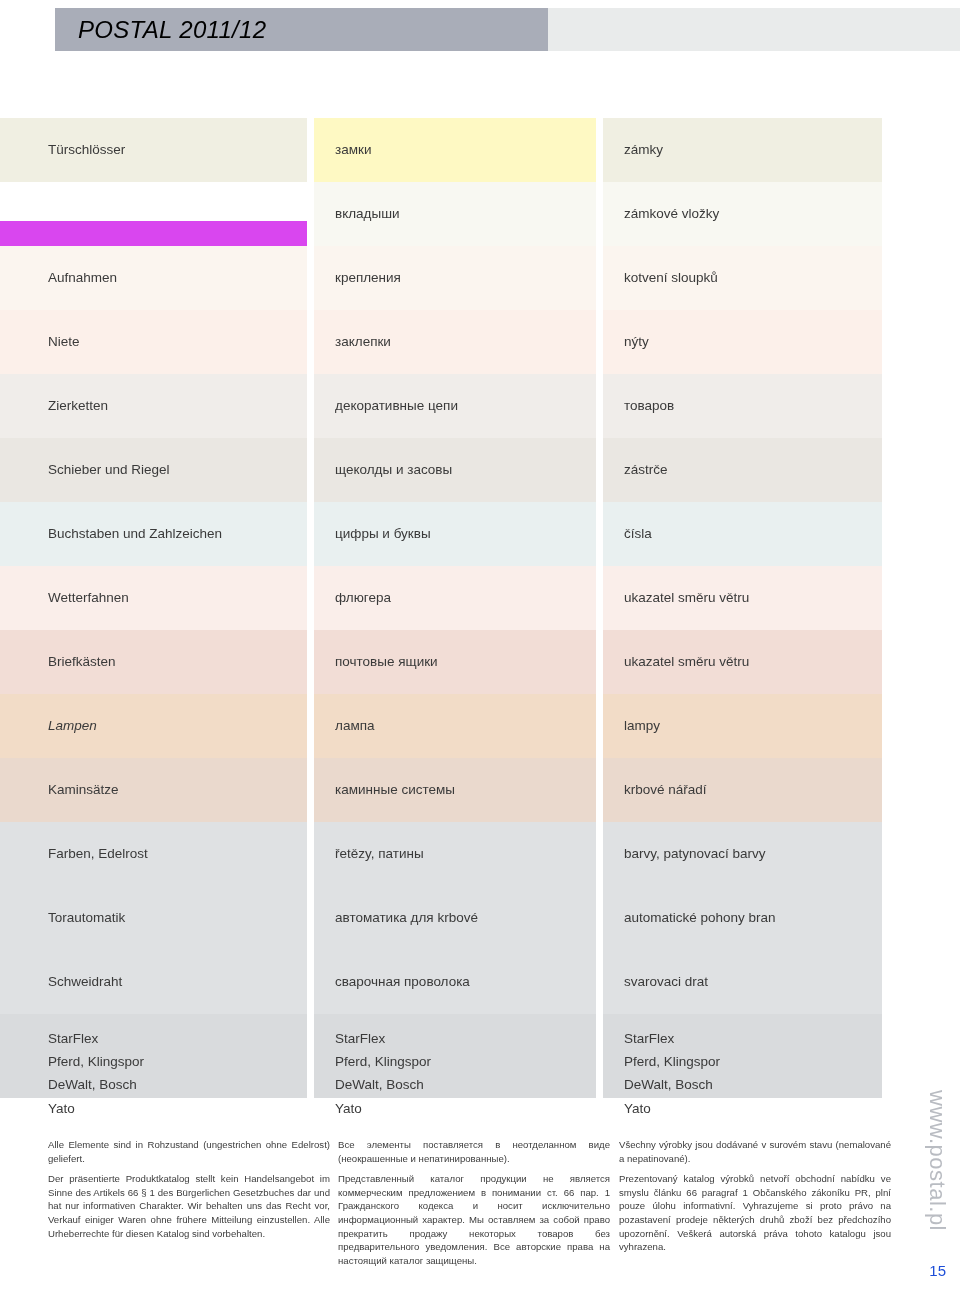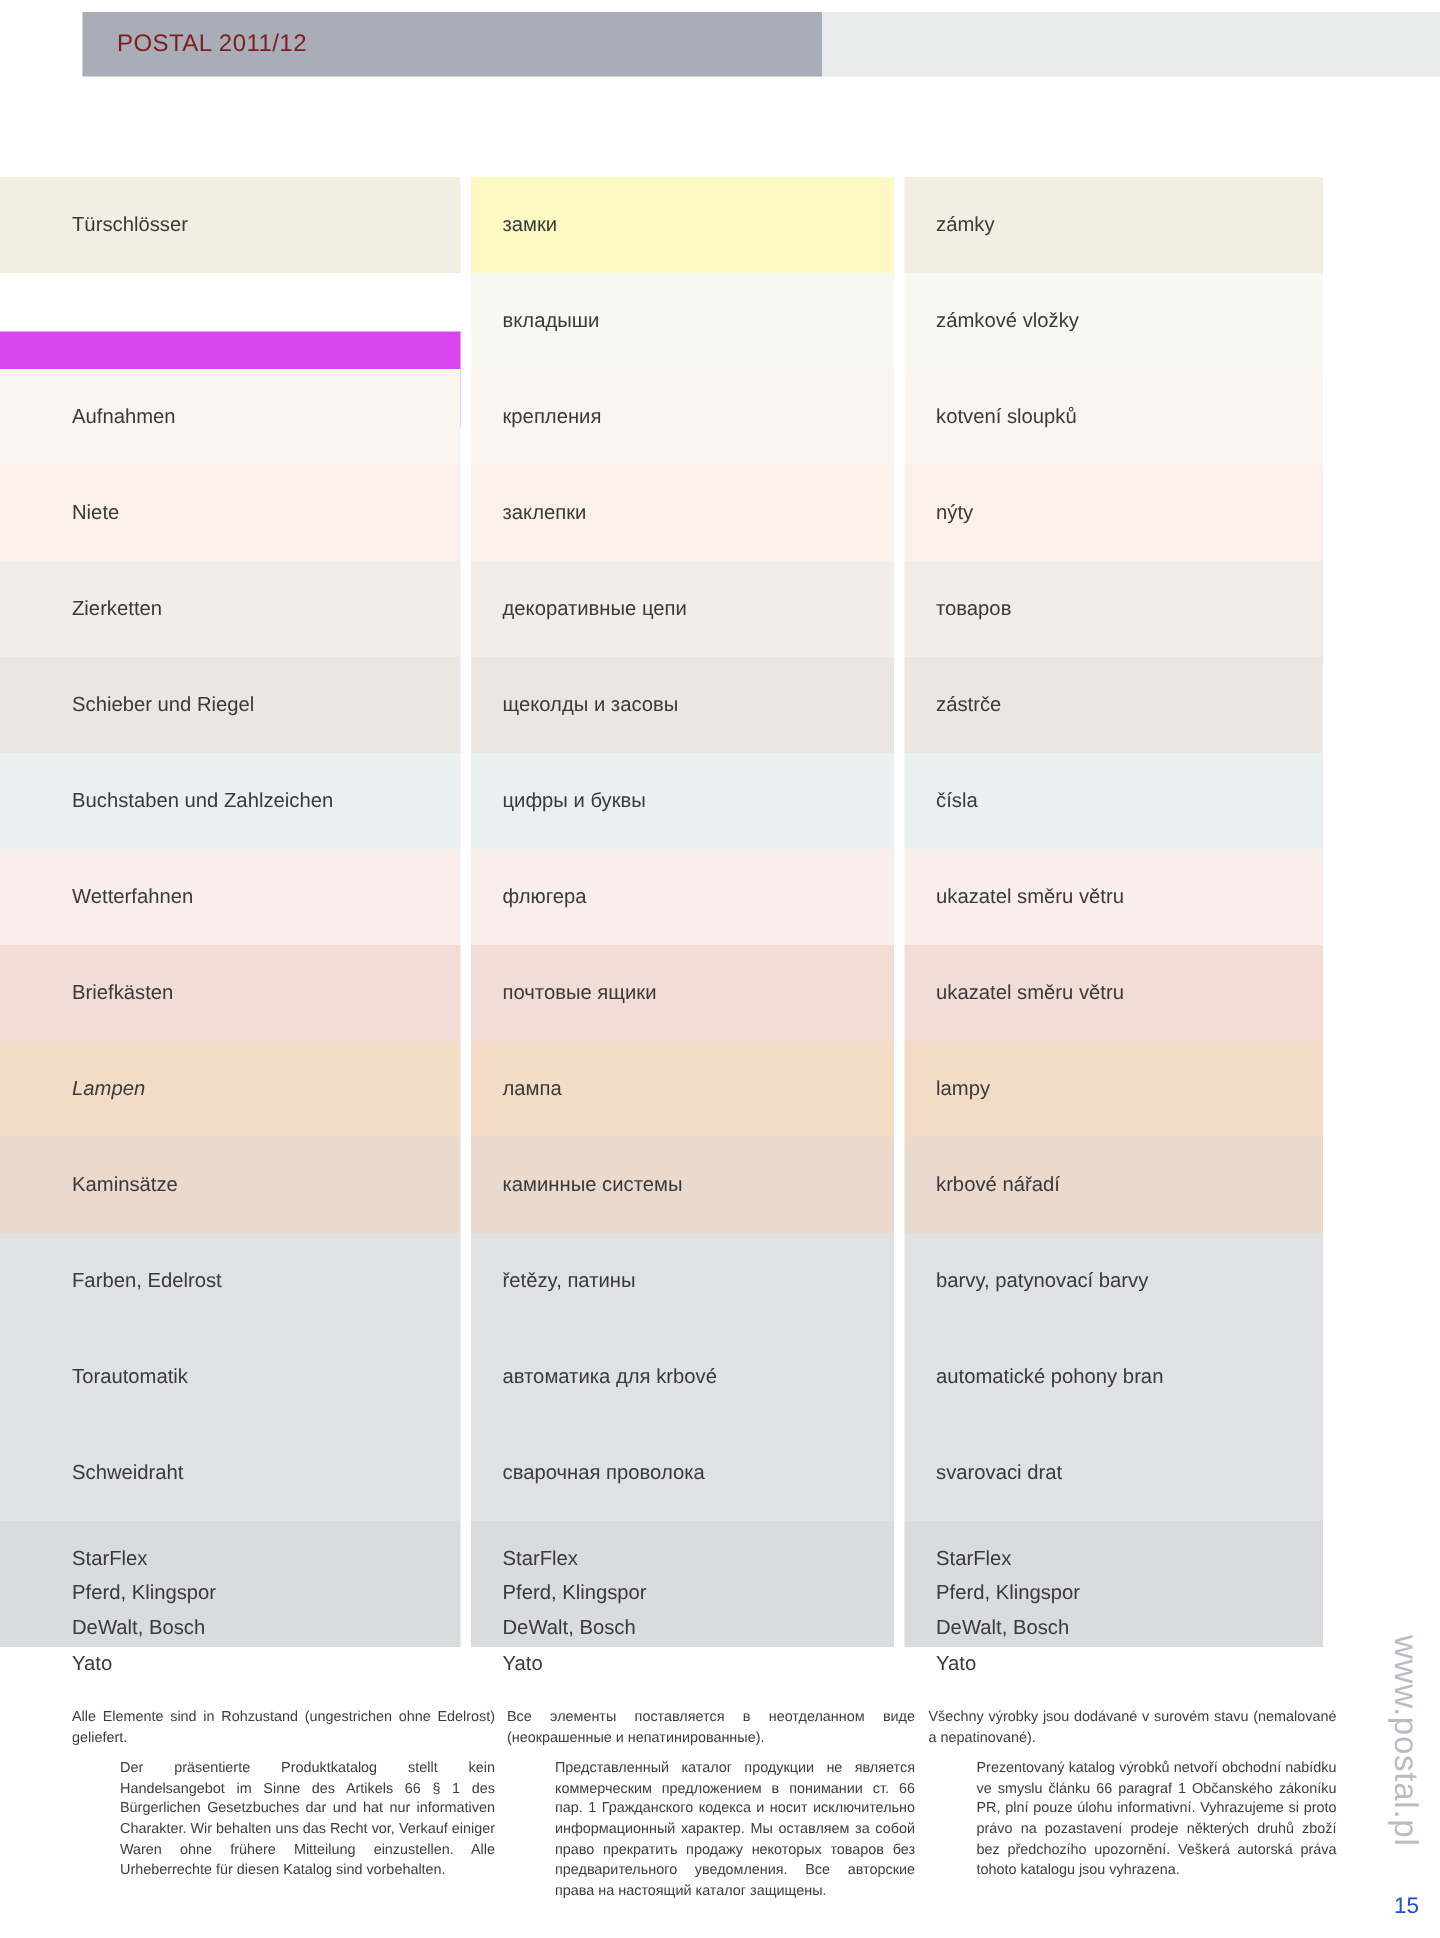--- a/index.html
+++ b/index.html
@@ -38,25 +38,26 @@
     position: absolute;
     left: 55px;
     top: 0;
     width: 493px;
     height: 43px;
     background: #a9adb8;
     display: flex;
     align-items: center;
   }
   .header-title {
-    color: #7f1d1d;
-    font-size: 16px;
+    color: #000000;
+    font-size: 24px;
     letter-spacing: 0.3px;
     padding-left: 23px;
     font-weight: 400;
+    font-style: italic;
   }
 
   
   .table {
     position: absolute;
     left: 0;
     top: 118px;
     width: 882px;
   }
   .row {
@@ -101,21 +102,21 @@
     width: 900px;
     display: flex;
   }
   .legal-col {
     font-size: 9.6px;
     line-height: 1.42;
     color: #3d3d3d;
     text-align: justify;
   }
   .legal-col p { margin-bottom: 7px; }
-  .legal-col p:last-child { margin-bottom: 0; margin-left: 32px; }
+  .legal-col p:last-child { margin-bottom: 0; }
   .legal-col.l1 { width: 282px; margin-left: 48px; }
   .legal-col.l2 { width: 272px; margin-left: 8px; }
   .legal-col.l3 { width: 272px; margin-left: 9px; }
 
   
   .vurl {
     position: absolute;
     right: 10px;
     top: 1090px;
     width: 34px;

